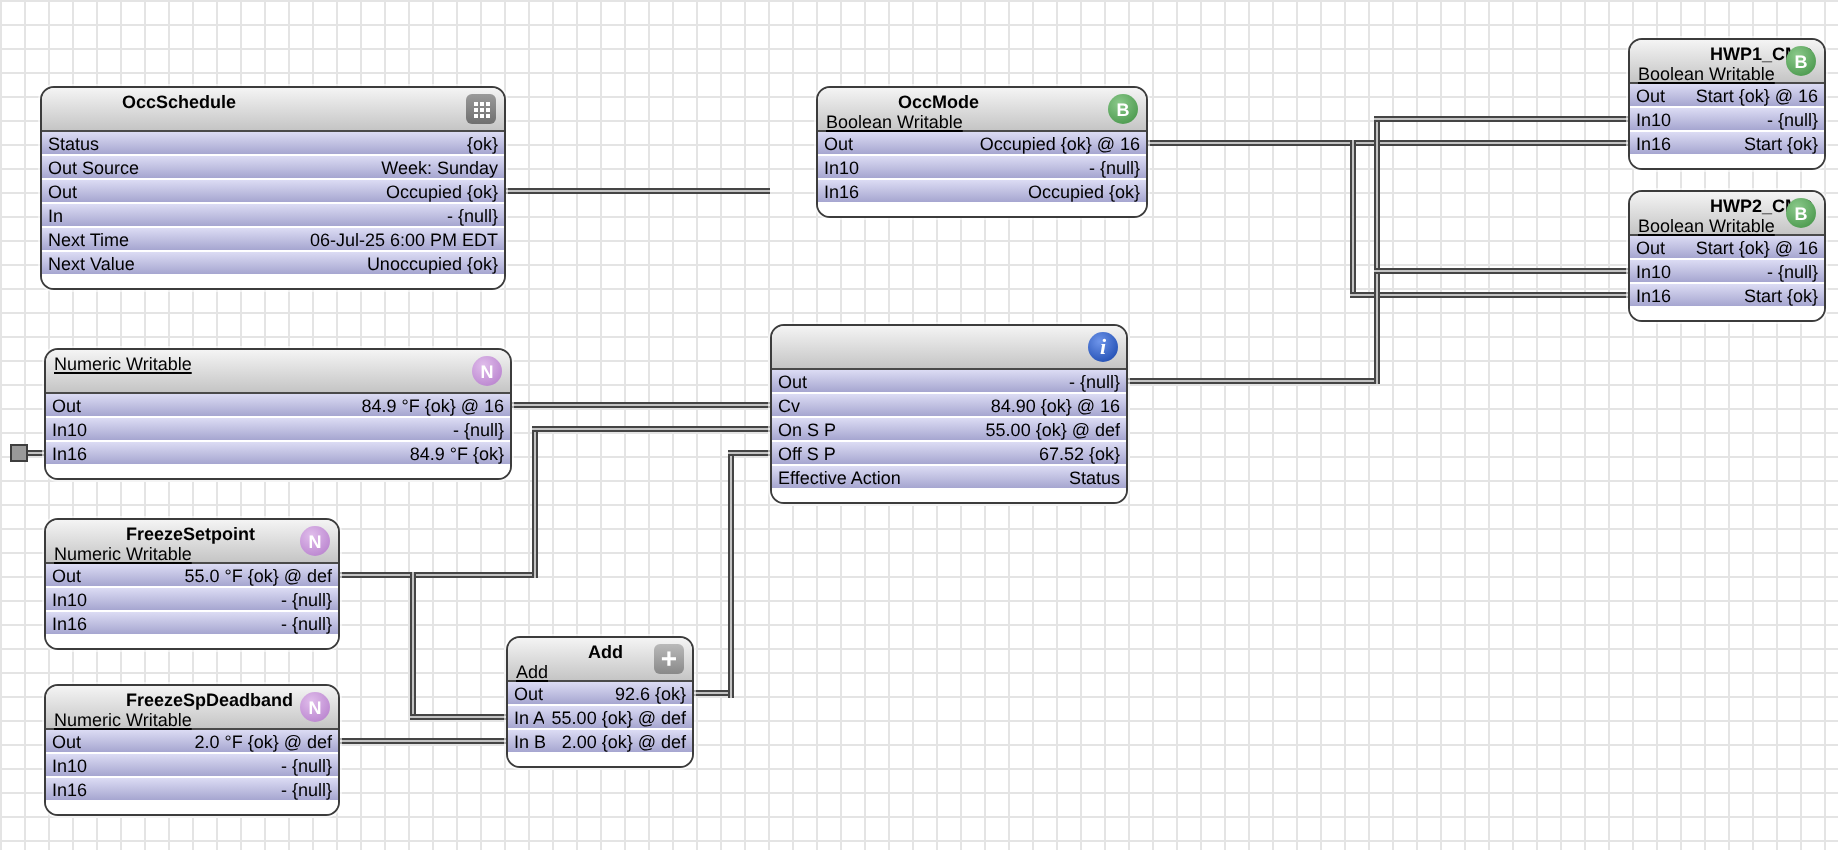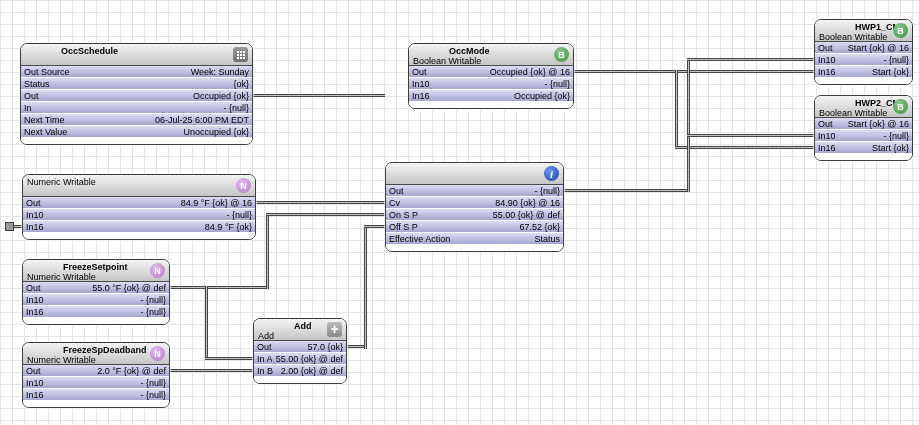--- a/index.html
+++ b/index.html
@@ -14,21 +14,21 @@
   }
   
   .wire{position:absolute;}
   .hw{background:linear-gradient(to bottom,#454545 0,#454545 1px,#c3c3c3 1px,#c3c3c3 2px,#454545 2px,#454545 3px);}
   .vw{background:linear-gradient(to right,#454545 0,#454545 1px,#c3c3c3 1px,#c3c3c3 2px,#454545 2px,#454545 3px);}
   .knob{position:absolute;width:7px;height:7px;background:#9a9a9a;border:1px solid #3e3e3e;}
   
   .block{position:absolute;border:1px solid #3c3c3c;border-radius:7px;overflow:hidden;background:#fff;font-size:9px;box-shadow:0 0 0 1px rgba(255,255,255,.6);}
   .hdr{height:19px;padding:2px 4px 0 4px;background:linear-gradient(#f4f4f4,#c5c5c5);border-bottom:1px solid #4a4a4a;position:relative;}
   .bt{font-weight:bold;font-size:9px;line-height:10px;white-space:nowrap;overflow:hidden;margin-left:36px;}
-  .bs{font-size:9px;line-height:10px;white-space:nowrap;overflow:hidden;}
+  .bs{font-size:9px;line-height:10px;white-space:nowrap;overflow:hidden;text-decoration:underline;}
   .icon{position:absolute;top:3px;right:4px;width:15px;height:15px;display:flex;align-items:center;justify-content:center;color:#fff;font-weight:bold;}
   .ic-bool{border-radius:50%;background:radial-gradient(circle at 38% 32%,#8bc98b,#3e8f41);font-size:9px;}
   .ic-num{border-radius:50%;background:radial-gradient(circle at 38% 32%,#e0bdeb,#b279c9);font-size:9px;}
   .ic-info{border-radius:50%;background:radial-gradient(circle at 38% 32%,#6e95ea,#1240a8);font-family:"Liberation Serif",serif;font-style:italic;font-size:11px;}
   .ic-add{border-radius:3px;background:linear-gradient(#b9b9b9,#898989);font-size:14px;line-height:13px;}
   .ic-sched{border-radius:3px;background:linear-gradient(#9a9a9a,#6f6f6f);}
   .dots{position:relative;width:8px;height:8px;}
   .dots::before{content:"";position:absolute;left:0;top:0;width:2px;height:2px;background:#fff;
     box-shadow:3px 0 0 #fff,6px 0 0 #fff,0 3px 0 #fff,3px 3px 0 #fff,6px 3px 0 #fff,0 6px 0 #fff,3px 6px 0 #fff,6px 6px 0 #fff;}
   .row{height:11px;border-bottom:1px solid #fff;background:linear-gradient(#dcdcf4,#a6a6d0);
@@ -62,26 +62,26 @@
     <div class="wire hw" style="left: 13px; top: 225px; width: 9px; height: 3px;"></div>
     <div class="knob" style="left: 5px; top: 222px;"></div>
     <div class="block" style="left: 20px; top: 43px; width: 231px;">
       <div class="hdr">
         <div class="bt">OccSchedule</div>
         <div class="icon ic-sched">
           <span class="dots"></span>
         </div>
       </div>
       <div class="row">
+        <span class="lb">Status</span>
+        <span class="vl">{ok}</span>
+      </div>
+      <div class="row">
         <span class="lb">Out Source</span>
         <span class="vl">Week: Sunday</span>
-      </div>
-      <div class="row">
-        <span class="lb">Status</span>
-        <span class="vl">{ok}</span>
       </div>
       <div class="row">
         <span class="lb">Out</span>
         <span class="vl">Occupied {ok}</span>
       </div>
       <div class="row">
         <span class="lb">In</span>
         <span class="vl">- {null}</span>
       </div>
       <div class="row">
@@ -256,21 +256,21 @@
     <div class="block" style="left: 253px; top: 318px; width: 92px;">
       <div class="hdr">
         <div class="bt">Add</div>
         <div class="bs">Add</div>
         <div class="icon ic-add">
           <span>+</span>
         </div>
       </div>
       <div class="row">
         <span class="lb">Out</span>
-        <span class="vl">57.0 {ok}</span>
+        <span class="vl">92.6 {ok}</span>
       </div>
       <div class="row">
         <span class="lb">In A</span>
         <span class="vl">55.00 {ok} @ def</span>
       </div>
       <div class="row">
         <span class="lb">In B</span>
         <span class="vl">2.00 {ok} @ def</span>
       </div>
       <div class="ftr"></div>

